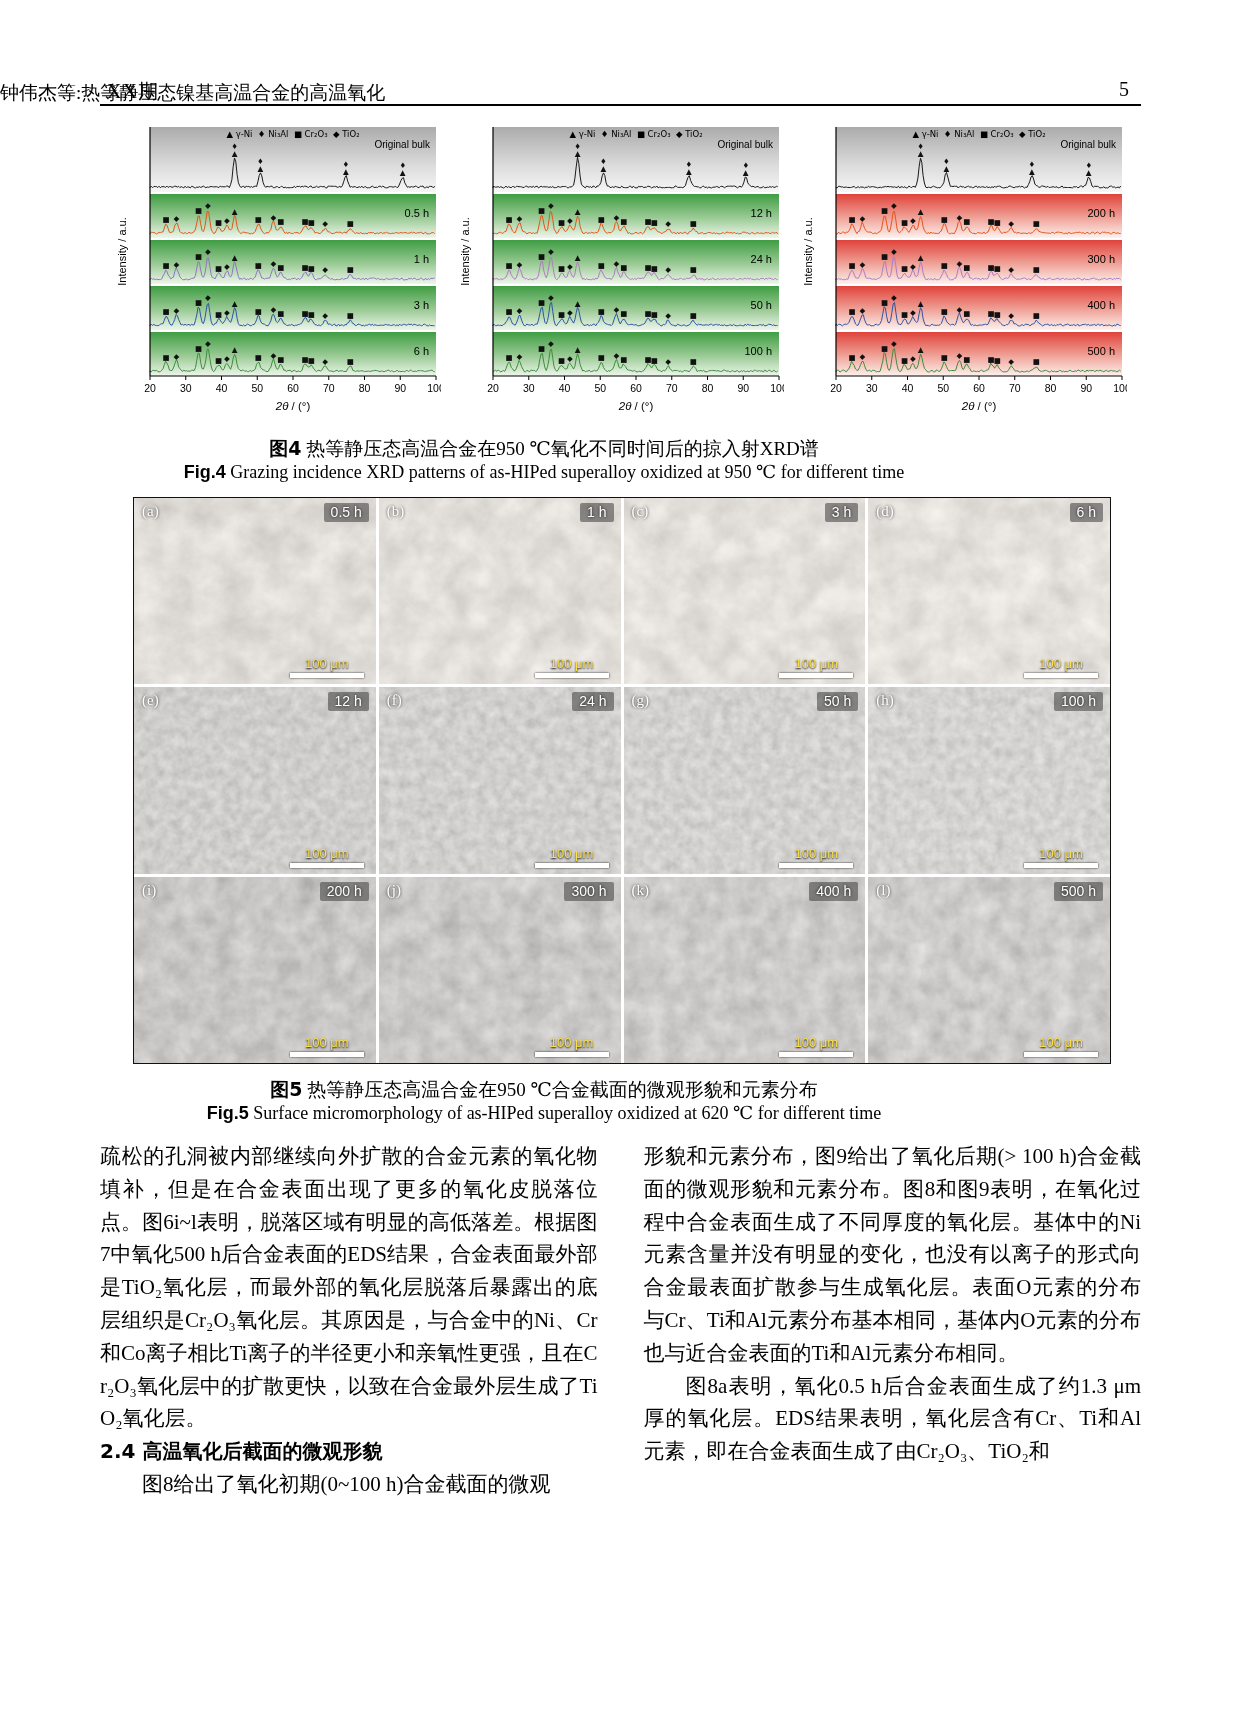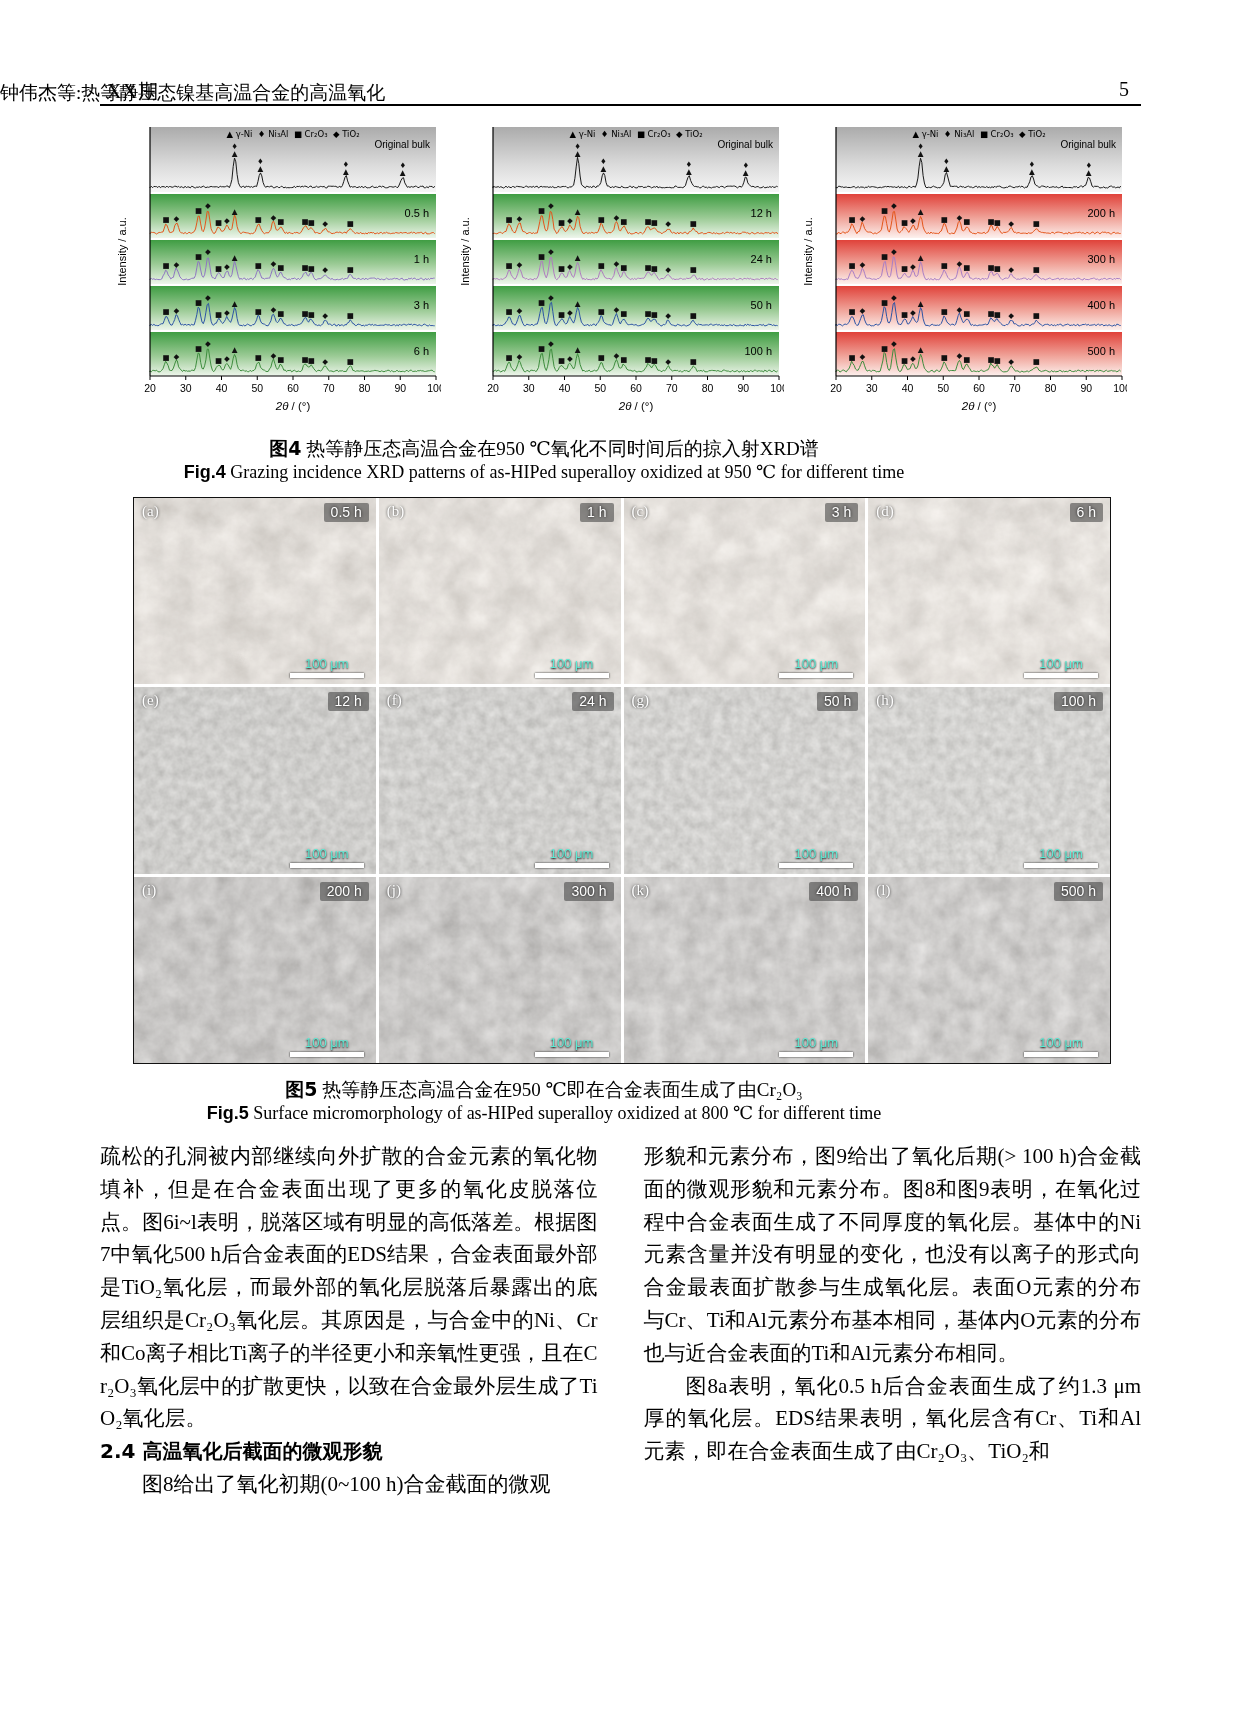--- a/index.html
+++ b/index.html
@@ -26,21 +26,21 @@
     display:grid;grid-template-columns:repeat(4,1fr);grid-template-rows:repeat(3,1fr);
     gap:3px;background:#fff;border:1px solid #111}
   .sem-cell{position:relative;overflow:hidden;background:#6a6a6a}
   .sem-cell svg{position:absolute;inset:0;width:100%;height:100%;display:block}
   .sem-letter{position:absolute;top:5px;left:8px;color:#fff;font-size:15px;
     font-family:"Liberation Serif",serif;text-shadow:0 0 3px rgba(0,0,0,.9)}
   .sem-time{position:absolute;top:5px;right:7px;color:#fff;font-size:14px;line-height:19px;
     padding:0 7px;background:rgba(60,60,60,.55);border-radius:2px;
     font-family:"Liberation Sans","DejaVu Sans",sans-serif;text-shadow:0 0 3px rgba(0,0,0,.9)}
   .sem-scale{position:absolute;right:12px;bottom:6px;display:flex;flex-direction:column;align-items:center;
-    color:#5eead4;font-size:13px;font-family:"Liberation Sans","DejaVu Sans",sans-serif;text-shadow:0 1px 2px #000}
+    color:#fde047;font-size:13px;font-family:"Liberation Sans","DejaVu Sans",sans-serif;text-shadow:0 1px 2px #000}
   .sem-scale .bar{width:74px;height:5px;background:#fff;margin-top:2px;box-shadow:0 0 2px #000}
 
   .bodycols{position:absolute;top:1140px;left:100px;width:1041px;display:flex;gap:46px}
   .col{width:505px;font-size:21px;line-height:32.8px;text-align:justify;text-justify:inter-character;word-break:break-all}
   .col p{margin:0}
   .col .indent{text-indent:2em}
   .col h3{font-family:"DejaVu Sans","Liberation Sans",sans-serif;font-weight:bold;font-size:20px;line-height:32.8px;text-align:left}
 </style>
 </head>
 <body>
@@ -672,24 +672,24 @@
       <span class="sem-letter">(l)</span>
       <span class="sem-time">500 h</span>
       <span class="sem-scale">
         <span>100 μm</span>
         <span class="bar"></span>
       </span>
     </div>
   </div>
 
 <div class="caption cap5-cn">
-  <span class="cnb">图5</span><span> 热等静压态高温合金在950 ℃即在合金表面生成了由Cr₂O₃</span>
+  <span class="cnb">图5</span><span> 热等静压态高温合金在950 ℃合金截面的微观形貌和元素分布</span>
 </div>
 <div class="caption cap5-en">
-  <b>Fig.5</b><span> Surface micromorphology of as-HIPed superalloy oxidized at 800 ℃ for different time</span>
+  <b>Fig.5</b><span> Surface micromorphology of as-HIPed superalloy oxidized at 620 ℃ for different time</span>
 </div>
 
 <div class="bodycols">
   <div class="col">
     <p>疏松的孔洞被内部继续向外扩散的合金元素的氧化物填补，但是在合金表面出现了更多的氧化皮脱落位点。图6i~l表明，脱落区域有明显的高低落差。根据图7中氧化500 h后合金表面的EDS结果，合金表面最外部是TiO₂氧化层，而最外部的氧化层脱落后暴露出的底层组织是Cr₂O₃氧化层。其原因是，与合金中的Ni、Cr和Co离子相比Ti离子的半径更小和亲氧性更强，且在Cr₂O₃氧化层中的扩散更快，以致在合金最外层生成了TiO₂氧化层。</p>
     <h3>2.4 高温氧化后截面的微观形貌</h3>
     <p class="indent">图8给出了氧化初期(0~100 h)合金截面的微观</p>
   </div>
   <div class="col">
     <p>形貌和元素分布，图9给出了氧化后期(&gt; 100 h)合金截面的微观形貌和元素分布。图8和图9表明，在氧化过程中合金表面生成了不同厚度的氧化层。基体中的Ni元素含量并没有明显的变化，也没有以离子的形式向合金最表面扩散参与生成氧化层。表面O元素的分布与Cr、Ti和Al元素分布基本相同，基体内O元素的分布也与近合金表面的Ti和Al元素分布相同。</p>

